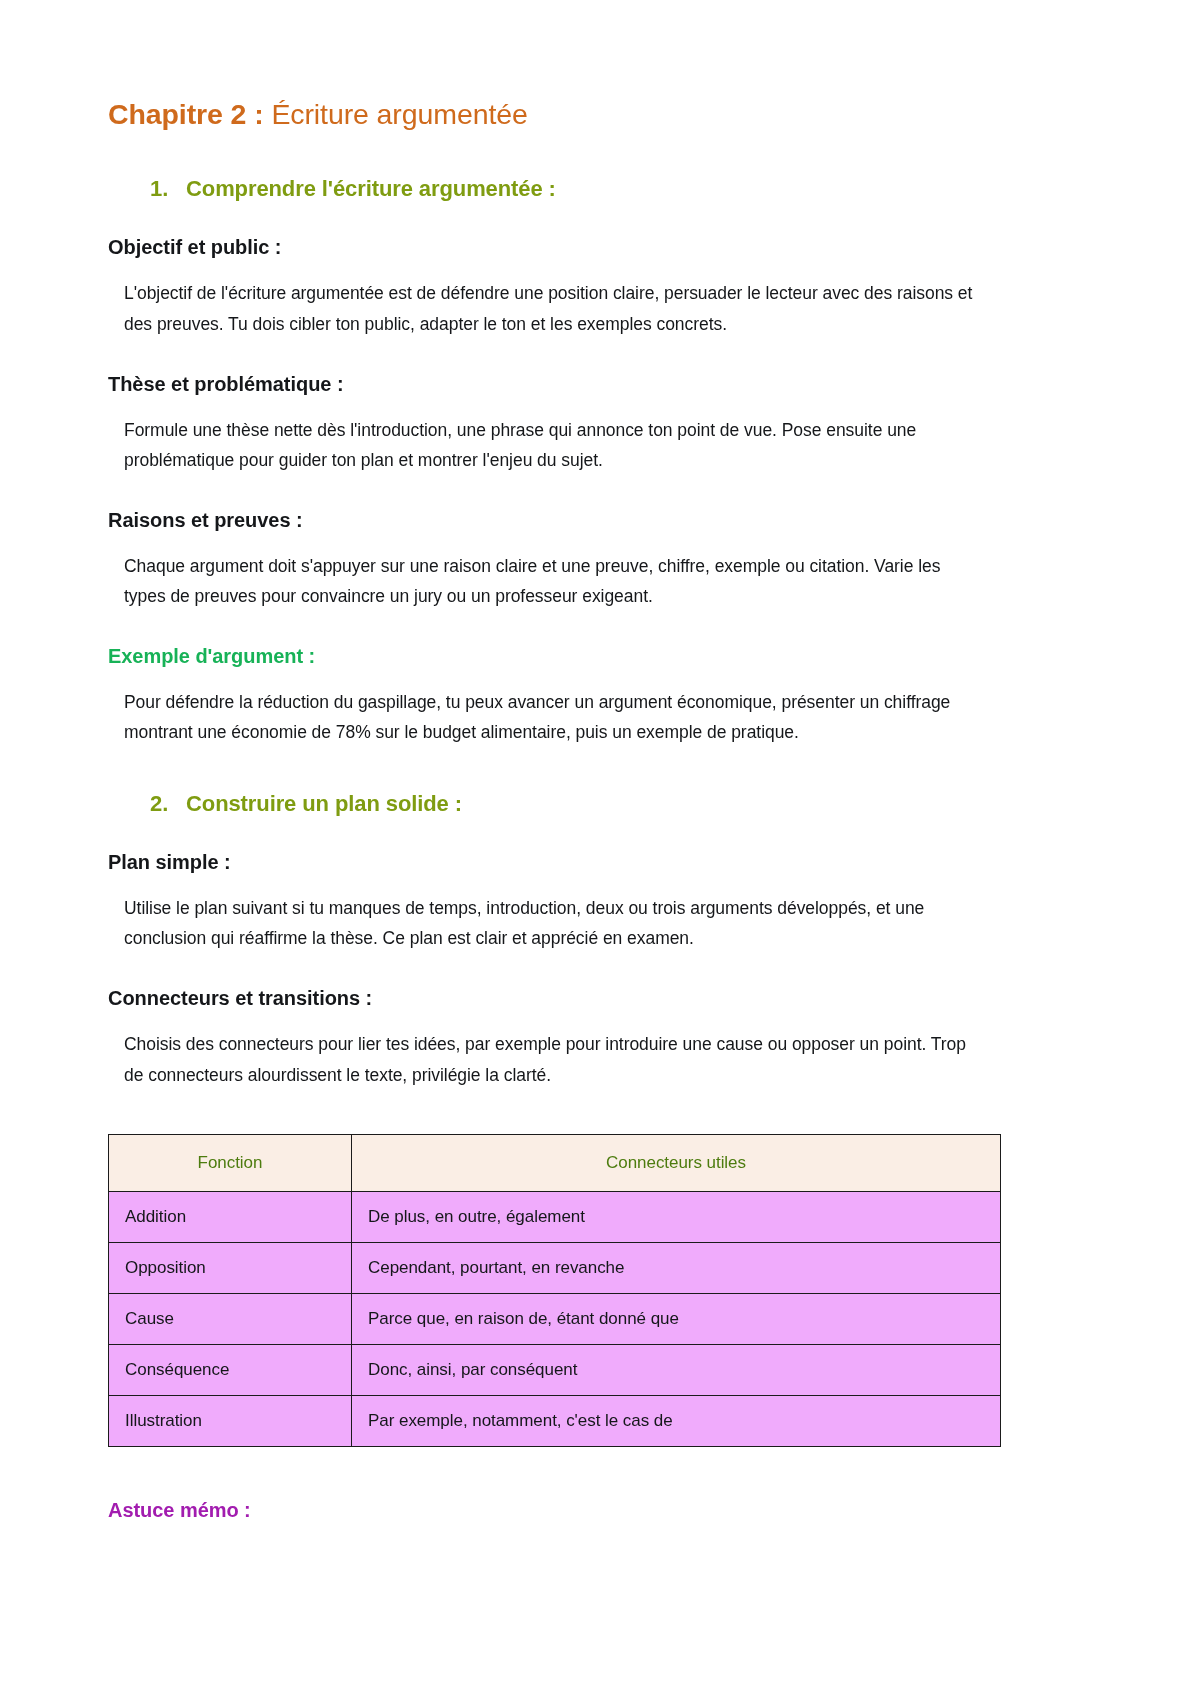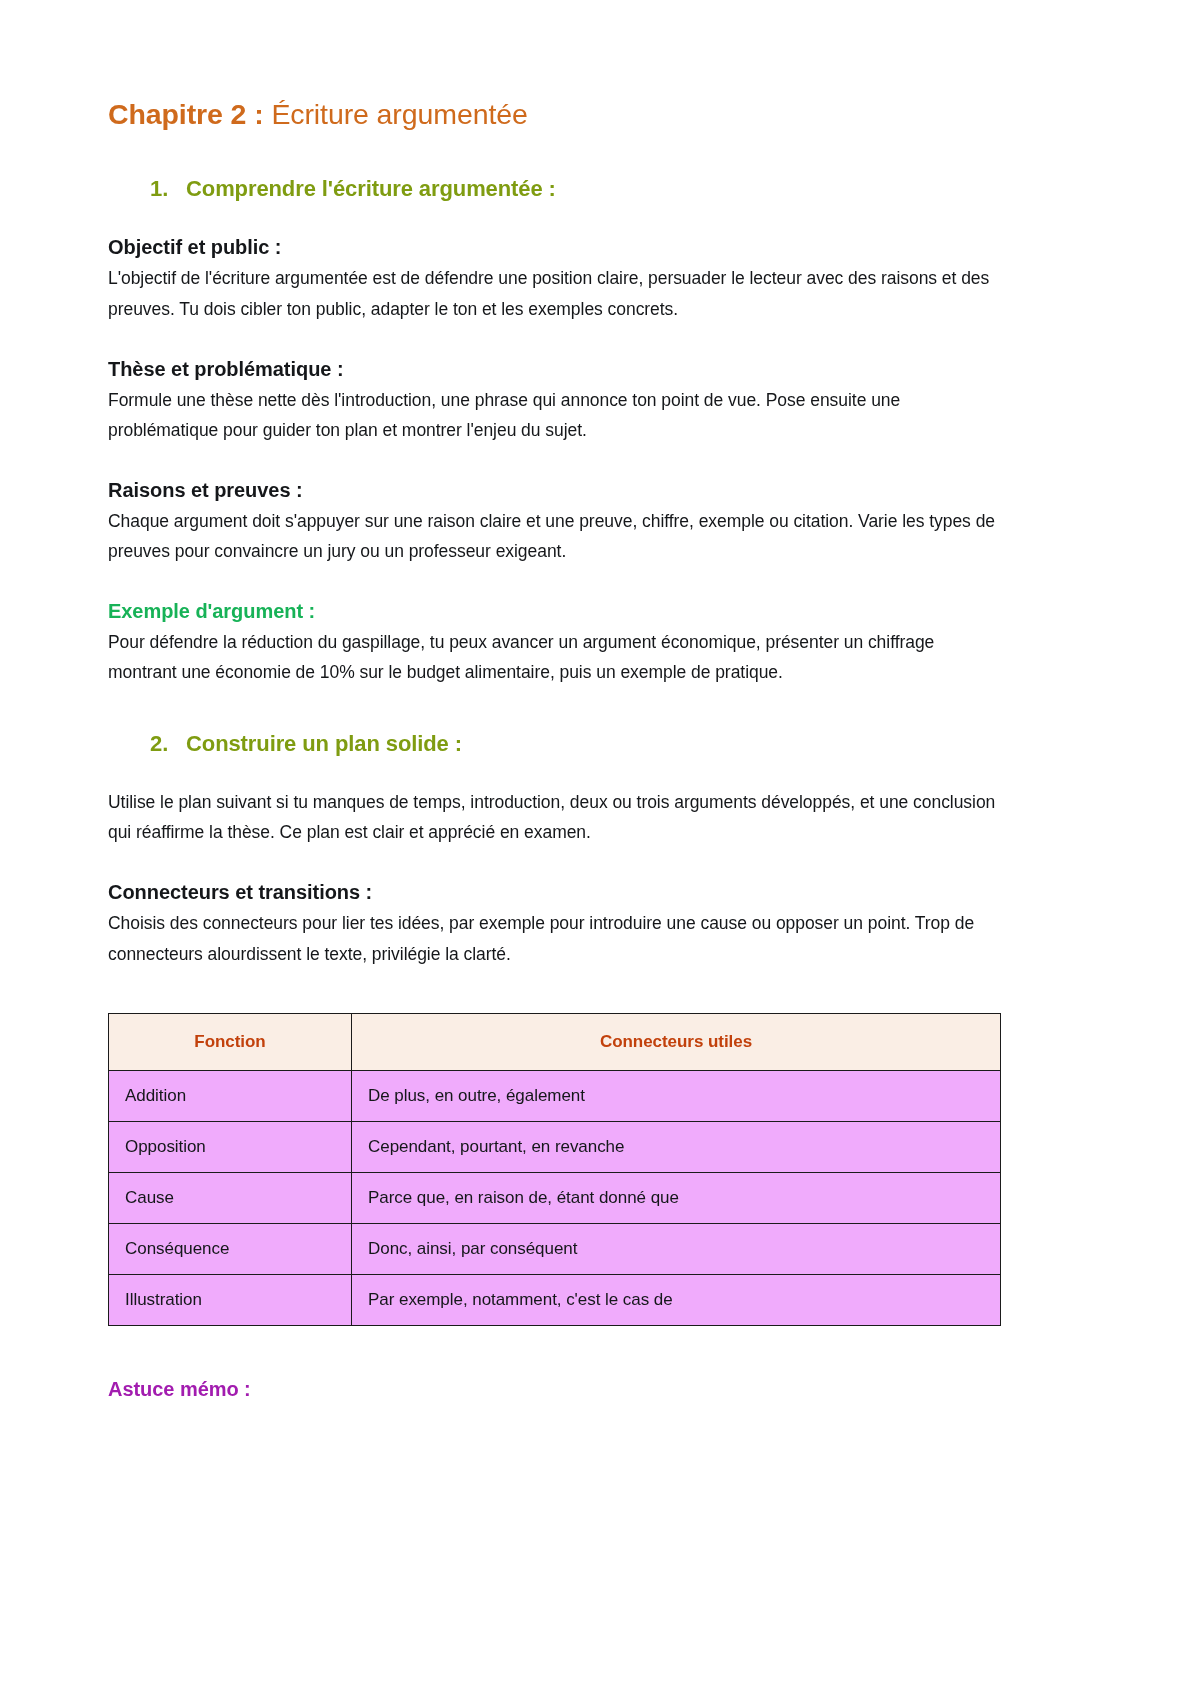--- a/index.html
+++ b/index.html
@@ -72,21 +72,21 @@
     margin: 0 0 1px 0;
     letter-spacing: -0.05px;
   }
   .block-heading.accent-green { color: #17b257; }
   .block-heading.accent-orange { color: #a21caf; }
 
   .block-body {
     font-size: 17.5px;
     line-height: 1.72;
     color: #15171a;
-    margin: 0;
+    margin: 16px;
     max-width: 892px;
     letter-spacing: -0.05px;
   }
 
   
   .table-wrap {
     margin: 44px 0 0 0;
   }
   table.connectors-table {
     border-collapse: collapse;
@@ -100,24 +100,24 @@
   table.connectors-table th,
   table.connectors-table td {
     border: 1.5px solid #1b1b1b;
     padding: 14px 16px;
     vertical-align: middle;
     height: 22px;
     letter-spacing: -0.05px;
   }
   table.connectors-table thead th {
     background: #faeee5;
-    font-weight: 700;
+    font-weight: 400;
     padding-top: 17px;
     padding-bottom: 17px;
-    color: #c2410c;
+    color: #4d7c0f;
   }
   table.connectors-table tbody td {
     background: #f0abfc;
     text-align: left;
     font-weight: 400;
     color: #15171a;
   }
 
   .footer-note {
     margin: 48px 0 0 0;
@@ -148,29 +148,30 @@
     <p class="block-body">Formule une thèse nette dès l'introduction, une phrase qui annonce ton point de vue. Pose ensuite une problématique pour guider ton plan et montrer l'enjeu du sujet.</p>
   </div>
 
   <div class="block">
     <div class="block-heading">Raisons et preuves :</div>
     <p class="block-body">Chaque argument doit s'appuyer sur une raison claire et une preuve, chiffre, exemple ou citation. Varie les types de preuves pour convaincre un jury ou un professeur exigeant.</p>
   </div>
 
   <div class="block">
     <div class="block-heading accent-green">Exemple d'argument :</div>
-    <p class="block-body">Pour défendre la réduction du gaspillage, tu peux avancer un argument économique, présenter un chiffrage montrant une économie de 10% sur le budget alimentaire, puis un exemple de pratique.</p>
+    <p class="block-body">Pour défendre la réduction du gaspillage, tu peux avancer un argument économique, présenter un chiffrage montrant une économie de 78% sur le budget alimentaire, puis un exemple de pratique.</p>
   </div>
 
   <div class="section-heading">
     <span class="sec-num">2.</span>
     <span class="sec-label">Construire un plan solide :</span>
   </div>
 
   <div class="block">
+    <div class="block-heading">Plan simple :</div>
     <p class="block-body">Utilise le plan suivant si tu manques de temps, introduction, deux ou trois arguments développés, et une conclusion qui réaffirme la thèse. Ce plan est clair et apprécié en examen.</p>
   </div>
 
   <div class="block">
     <div class="block-heading">Connecteurs et transitions :</div>
     <p class="block-body">Choisis des connecteurs pour lier tes idées, par exemple pour introduire une cause ou opposer un point. Trop de connecteurs alourdissent le texte, privilégie la clarté.</p>
   </div>
 
   <div class="table-wrap">
     <table class="connectors-table">

